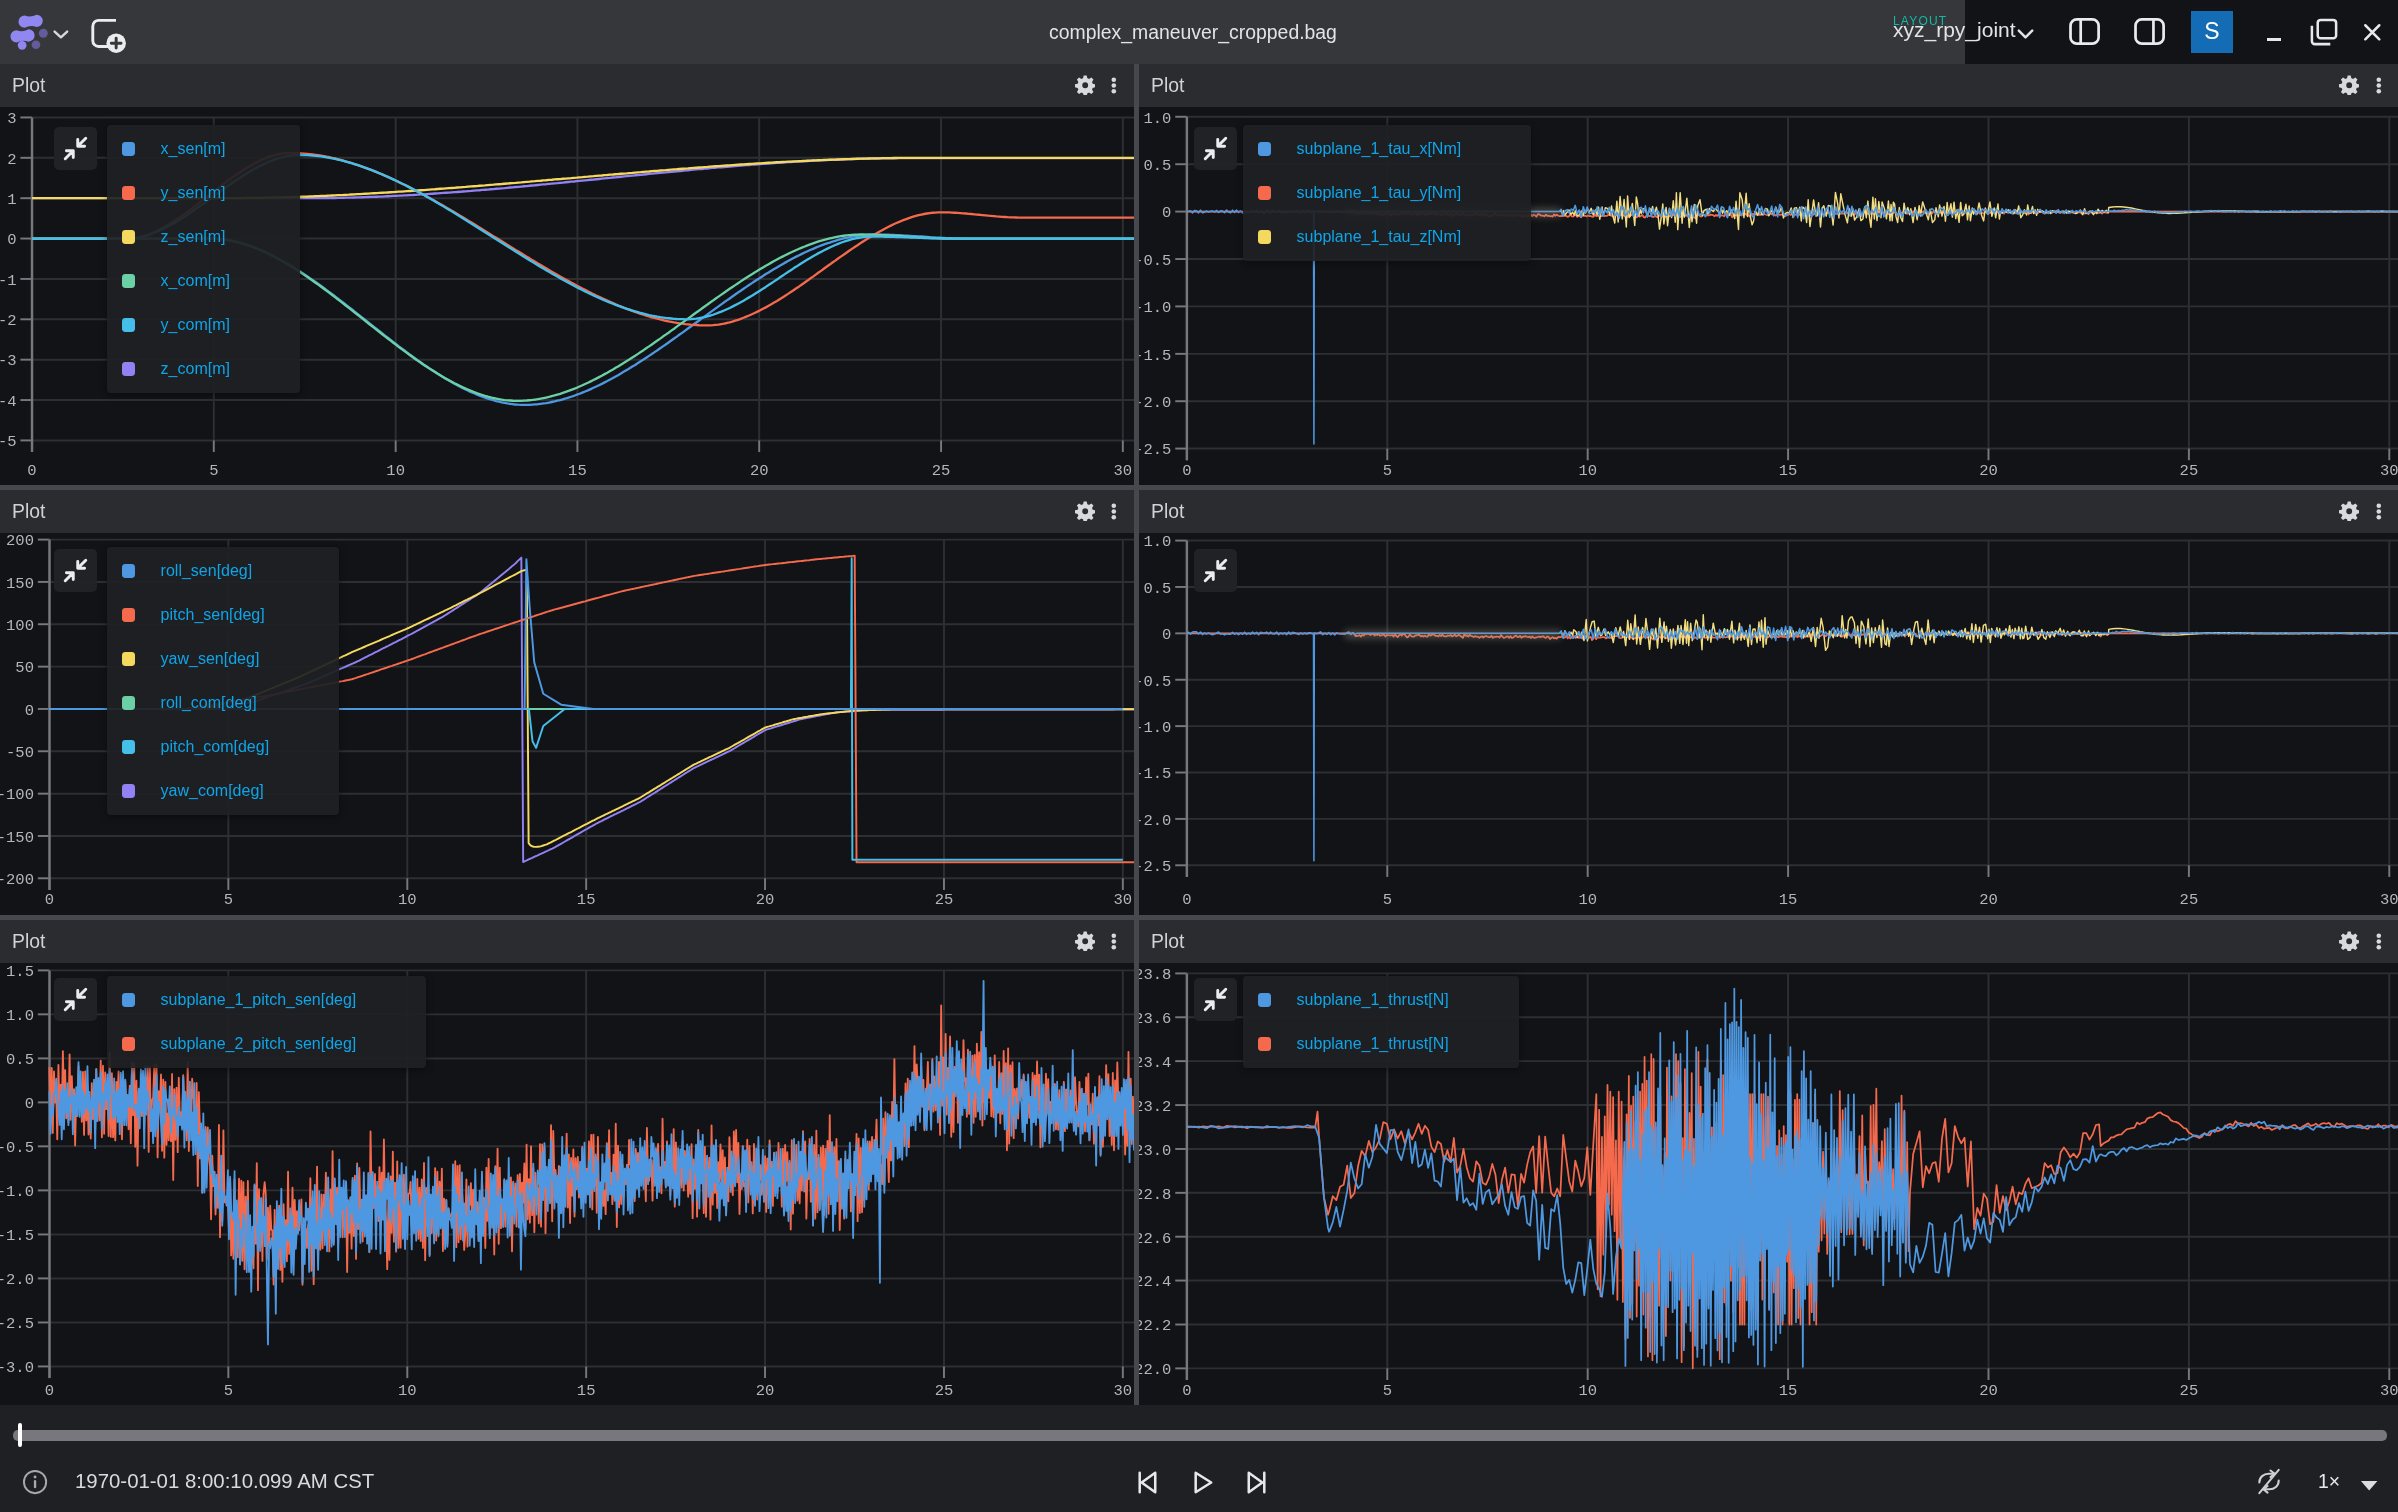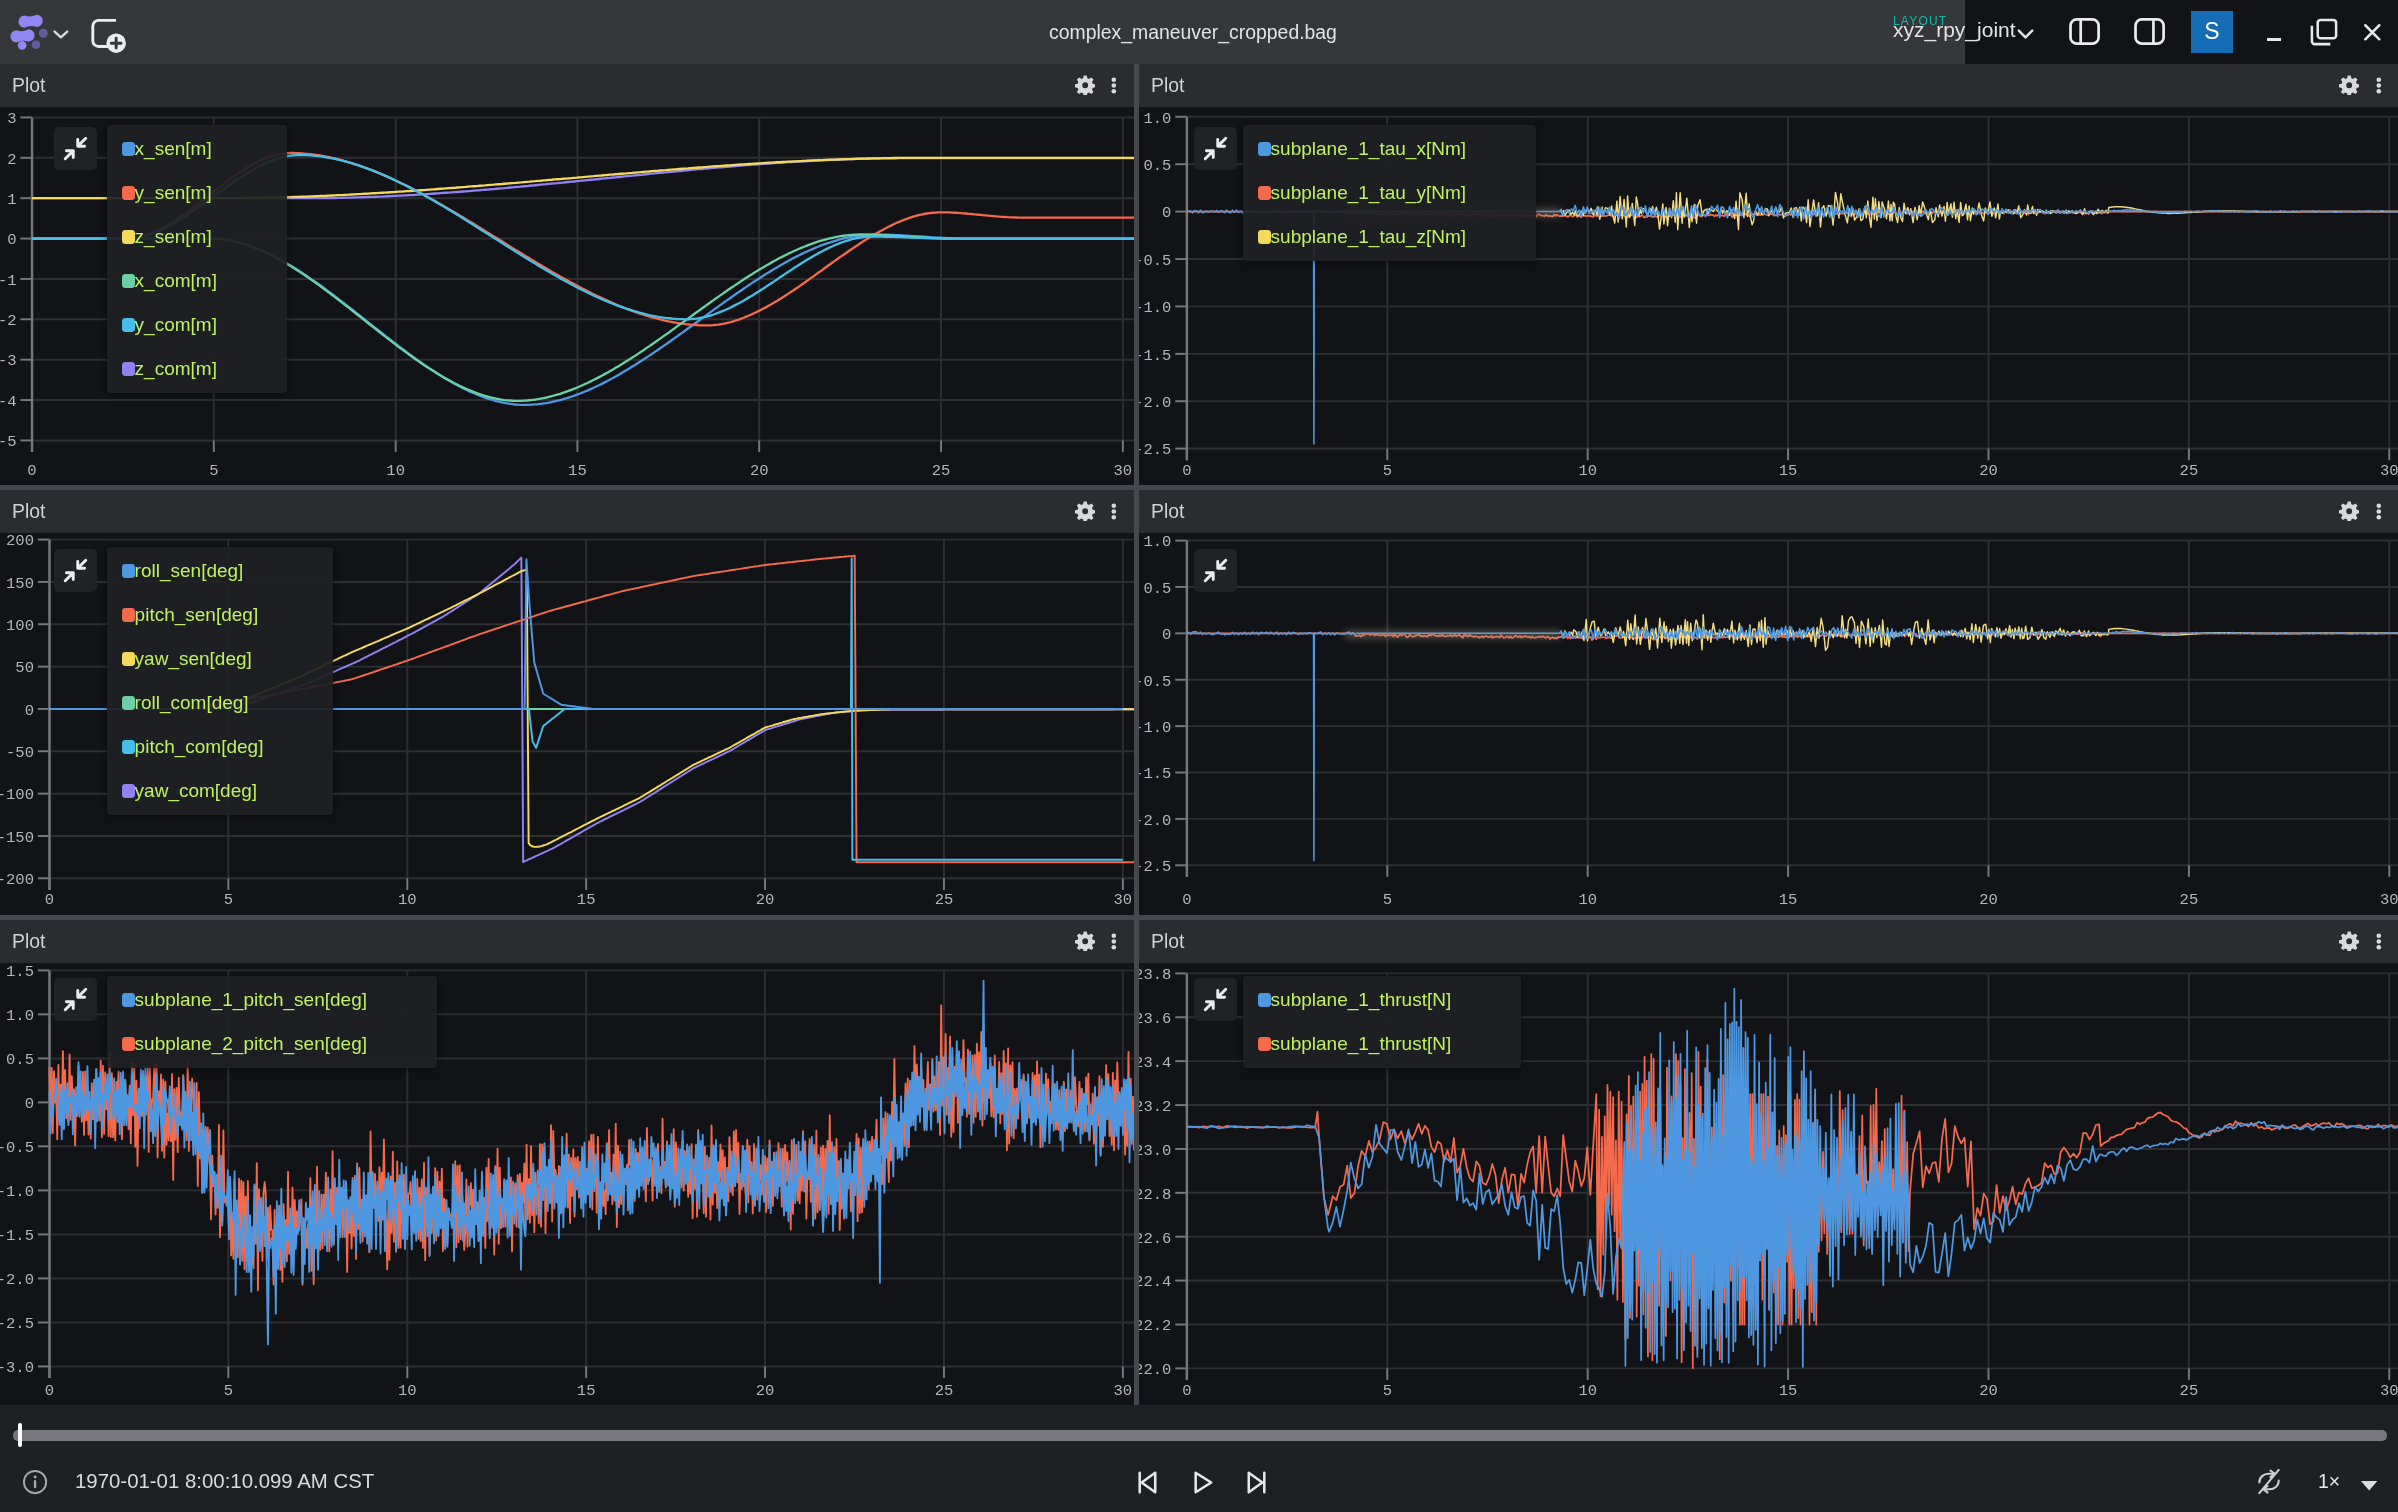--- a/index.html
+++ b/index.html
@@ -1,21 +1,21 @@
 <!DOCTYPE html>
 <html><head><meta charset="utf-8"><style>
 * {margin:0;padding:0;box-sizing:border-box}
 html,body {width:2399px;height:1513px;overflow:hidden;background:#121316;font-family:"Liberation Sans",sans-serif}
 #app {position:relative;width:2399px;height:1513px;background:#121316}
 .phdr {position:absolute;background:#2b2c30;display:flex;align-items:center}
 .ptitle {color:#d2d2d5;font-size:19.4px;margin-left:12px}
 .legend {position:absolute;background:rgba(31,32,36,.93);border-radius:3.9px;padding:1.9px 0;z-index:5;box-shadow:0 1.9px 7.8px rgba(0,0,0,.4)}
 .lrow {display:flex;align-items:center;height:44px;padding:0 70px 0 15px}
 .sw {width:12.6px;height:13.6px;border-radius:3.4px;flex:none}
-.lt {color:#bef264;font-size:19px;white-space:nowrap}
+.lt {color:#0ea5e9;font-size:16px;margin-left:26px;white-space:nowrap}
 .smudge {position:absolute;height:8.7px;background:#97948a;opacity:.4;filter:blur(3.9px);border-radius:4.9px;z-index:1}
 .divh {position:absolute;left:0;width:2399px;background:#47484d}
 .divv {position:absolute;background:#47484d}
 #topbar {position:absolute;left:0;top:0;width:1965px;height:64px;background:#36373b}
 #botbar {position:absolute;left:0;top:1405px;width:2399px;height:108px;background:#1f2024}
 .tbt {position:absolute;color:#e3e3e6;font-size:20.4px}
 </style></head><body>
 <div id="app">
 <svg width="2399" height="1513" style="position:absolute;left:0;top:0" viewBox="0 0 2472 1559">
 <defs>

